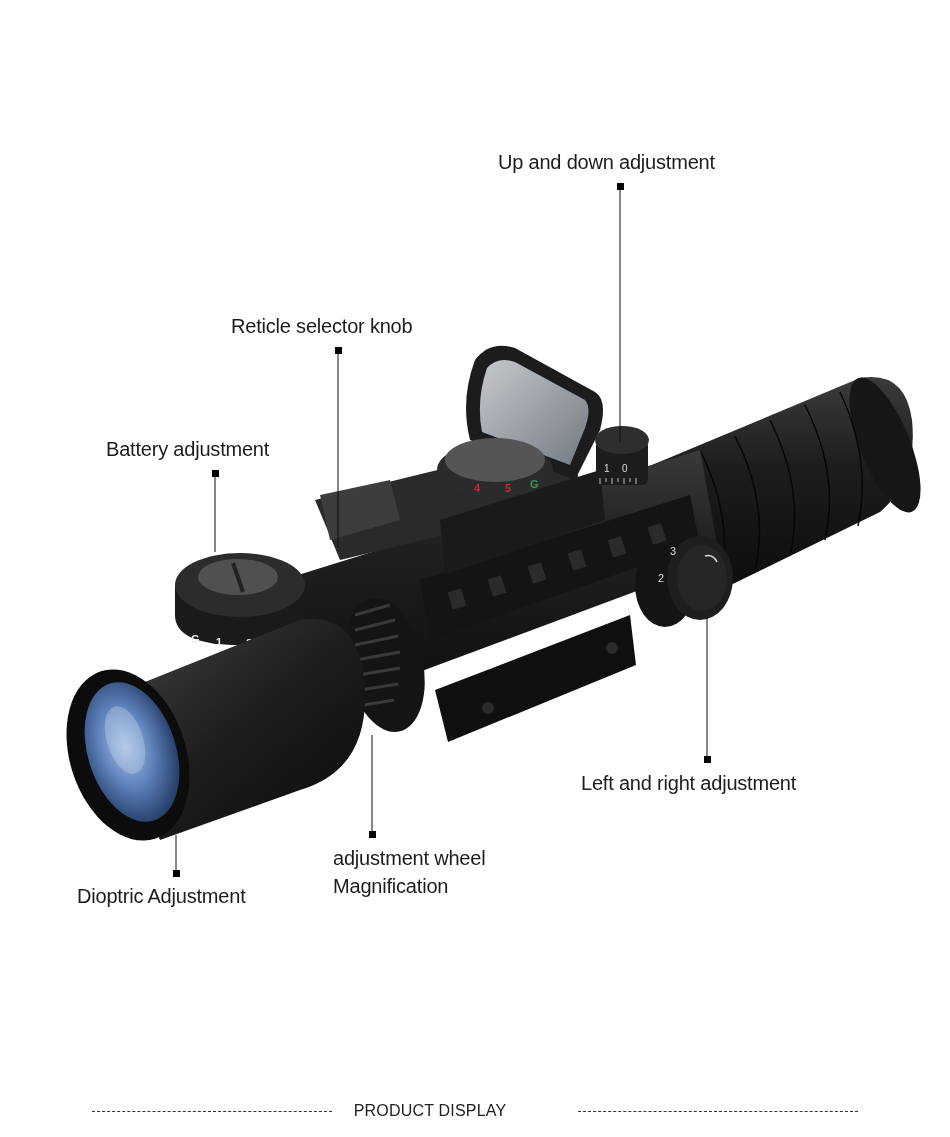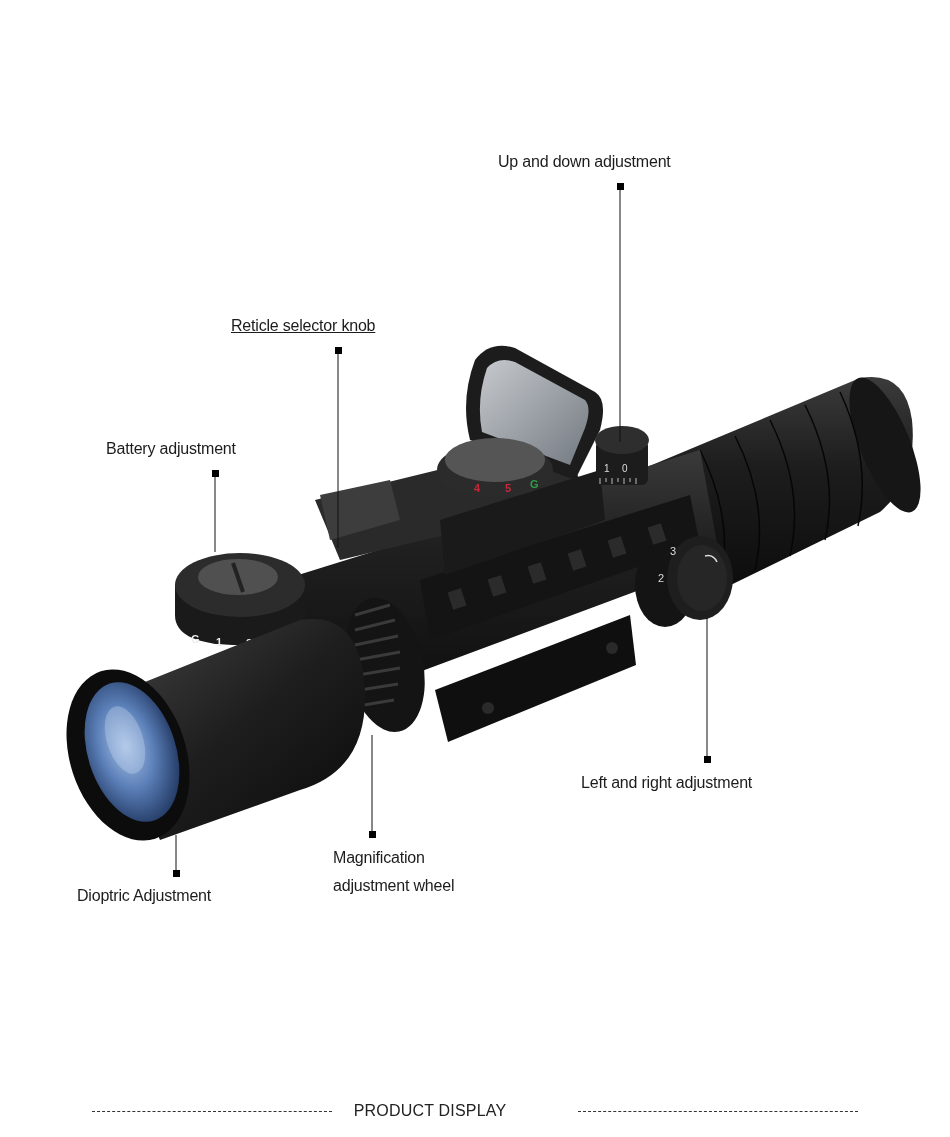--- a/index.html
+++ b/index.html
@@ -1,18 +1,18 @@
 <!DOCTYPE html>
 <html><head>
 <meta charset="utf-8">
 <style>
   html, body { margin: 0; padding: 0; background: #ffffff; }
   body { width: 950px; height: 1137px; position: relative; overflow: hidden;
          font-family: "Liberation Sans", "DejaVu Sans", sans-serif; color: #1a1a1a; }
-  .label { position: absolute; font-size: 16px; line-height: 28px; color: #1c1c1c; white-space: nowrap; font-weight: 400; letter-spacing: -0.2px; }
+  .label { position: absolute; font-size: 20px; line-height: 28px; color: #1c1c1c; white-space: nowrap; font-weight: 400; letter-spacing: -0.2px; }
   .label.multi { white-space: normal; }
   #scope-figure { position: absolute; left: 0; top: 0; width: 950px; height: 1137px; }
   .footer { position: absolute; top: 1100px; left: 0; width: 950px; height: 24px; }
   .footer .dash { position: absolute; top: 11px; height: 0; border-top: 1px dashed #333; }
   .footer .title { position: absolute; left: 0; width: 860px; text-align: center; top: 2px; font-size: 16px; color: #222; letter-spacing: 0.2px; }
 </style>
 </head>
 <body>
 
 <svg id="scope-figure" viewBox="0 0 950 1137" xmlns="http://www.w3.org/2000/svg">
@@ -153,26 +153,26 @@
     <rect x="617" y="183" width="7" height="7"></rect>
     <rect x="335" y="347" width="7" height="7"></rect>
     <rect x="212" y="470" width="7" height="7"></rect>
     <rect x="704" y="756" width="7" height="7"></rect>
     <rect x="369" y="831" width="7" height="7"></rect>
     <rect x="173" y="870" width="7" height="7"></rect>
   </g>
 </svg>
 
 <div class="label" style="left:498px; top:148px;">Up and down adjustment</div>
-<div class="label" style="left:231px; top:312px;text-decoration:underline;">Reticle selector knob</div>
+<div class="label" style="left:231px; top:312px;">Reticle selector knob</div>
 <div class="label" style="left:106px; top:435px;">Battery adjustment</div>
 <div class="label" style="left:581px; top:769px;text-align:center;">Left and right adjustment</div>
 <div class="label multi" style="left:333px; top:844px;">
+  <div>adjustment wheel</div>
   <div>Magnification</div>
-  <div>adjustment wheel</div>
 </div>
 <div class="label" style="left:77px; top:882px;">Dioptric Adjustment</div>
 
 <div class="footer">
   <div class="dash" style="left:92px; width:240px;"></div>
   <div class="title">PRODUCT DISPLAY</div>
   <div class="dash" style="left:578px; width:280px;"></div>
 </div>
 
 </body></html>

